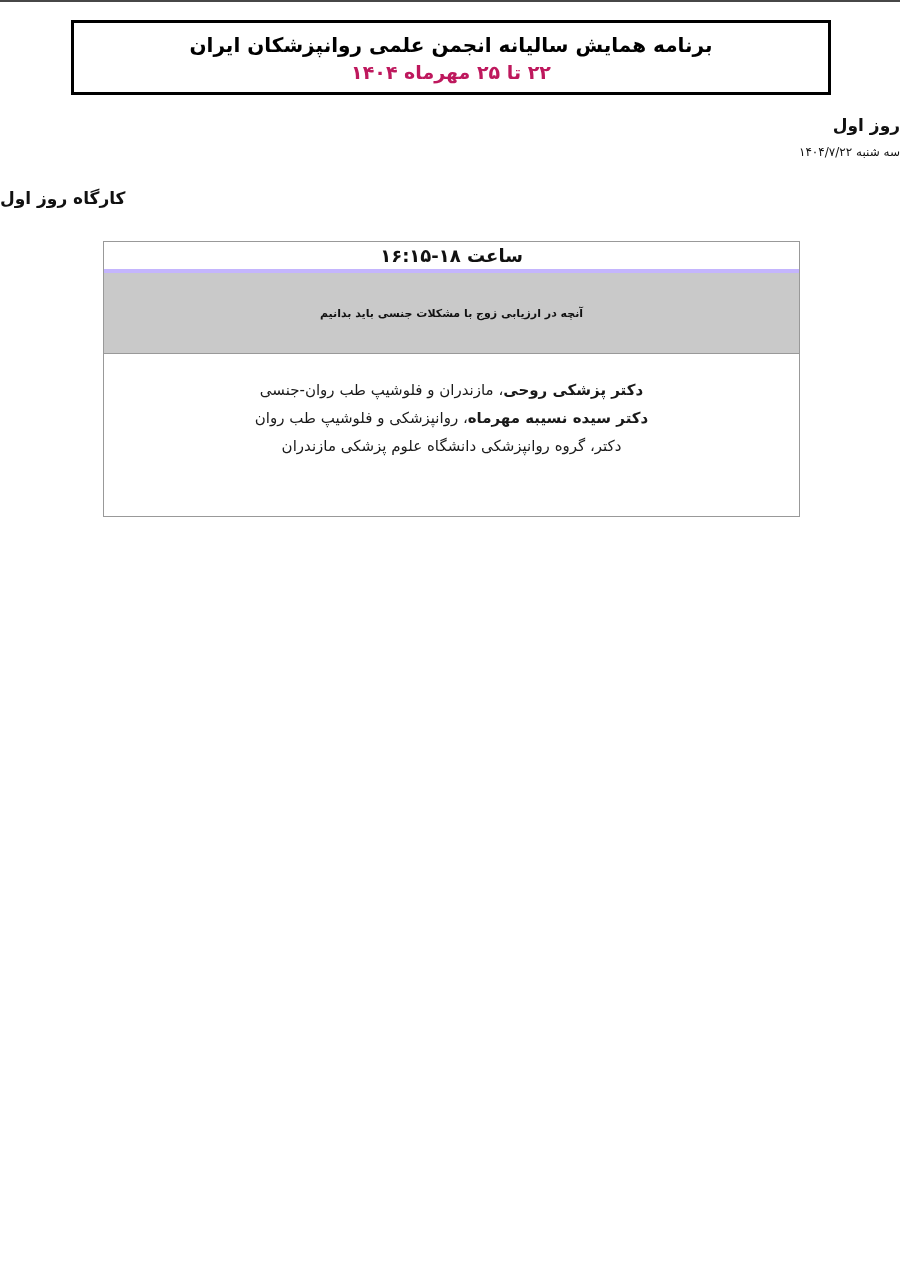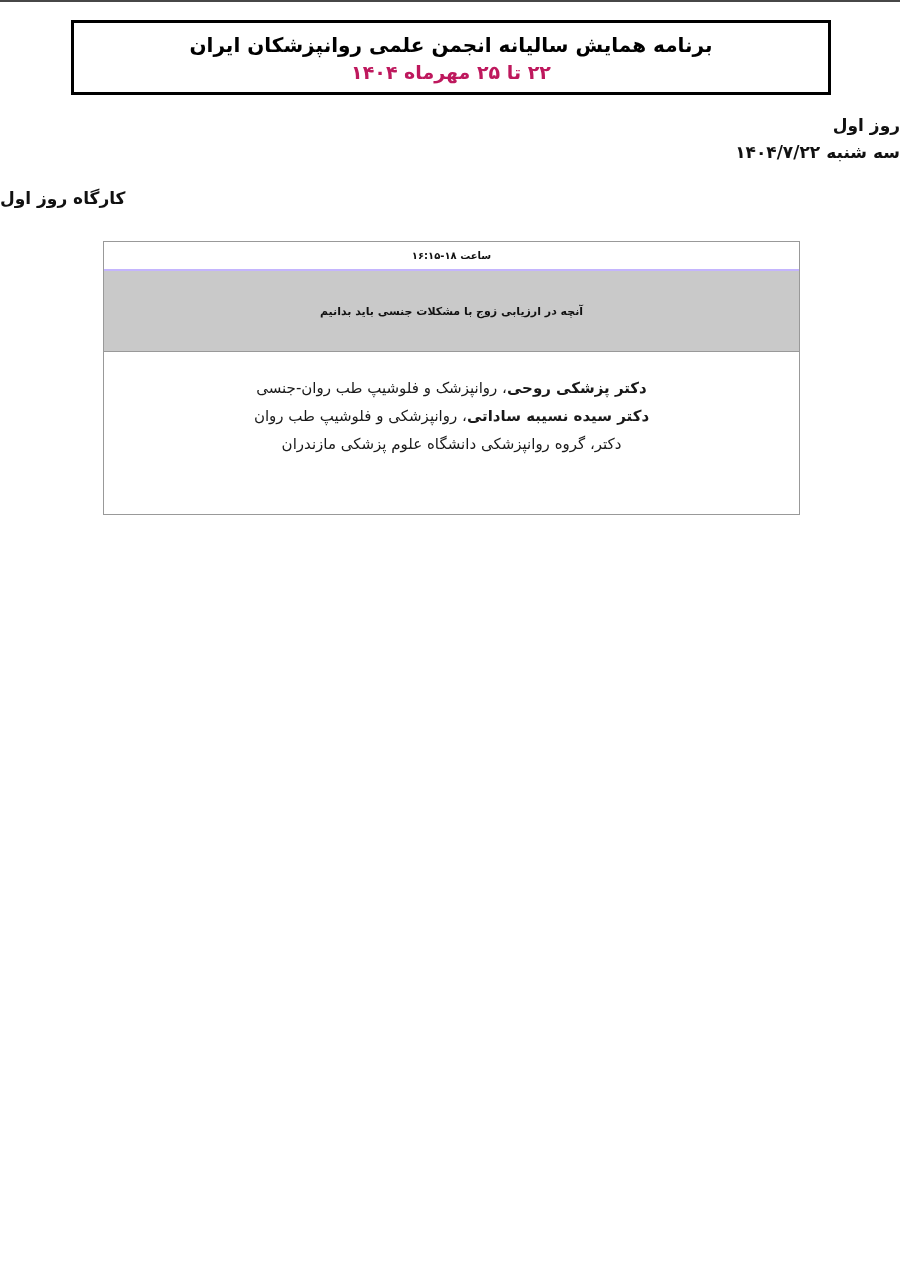--- a/index.html
+++ b/index.html
@@ -57,22 +57,22 @@
     left: 0;
     width: 900px;
     text-align: right;
   }
   .day-heading {
     font-size: 17px;
     font-weight: 700;
     line-height: 27px;
   }
   .day-date {
-    font-size: 17px;
-    font-weight: 700;
+    font-size: 12px;
+    font-weight: 400;
     line-height: 27px;
   }
   .section-heading {
     position: absolute;
     top: 188px;
     left: 0;
     width: 900px;
     text-align: left;
     font-size: 17px;
     font-weight: 700;
@@ -84,24 +84,24 @@
     width: 697px;
     border: 1px solid #999999;
     box-sizing: border-box;
     background: #ffffff;
   }
   .time-row {
     height: 27px;
     display: flex;
     align-items: center;
     justify-content: center;
-    font-size: 10px;
+    font-size: 18px;
     font-weight: 700;
     background: #ffffff;
-    border-bottom: 2px solid #c4b5fd;
+    border-bottom: 4px solid #c4b5fd;
   }
   .session-row {
     height: 80px;
     display: flex;
     align-items: center;
     justify-content: center;
     background: #c9c9c9;
     font-size: 11px;
     font-weight: 700;
     border-bottom: 1px solid #999999;
@@ -142,24 +142,24 @@
   <div class="section-heading">کارگاه روز اول</div>
 
   <div class="workshop-table">
 
     <div class="time-row">ساعت ۱۸-۱۶:۱۵</div>
 
     <div class="session-row">آنچه در ارزیابی زوج با مشکلات جنسی باید بدانیم</div>
 
     <div class="speakers-row">
       <div class="speaker-line">
-        <span class="speaker-name">دکتر پزشکی روحی</span><span>، روانپزشک و فلوشیپ طب روان-جنسی</span>
+        <span class="speaker-name">دکتر پزشکی روحی</span><span>، مازندران و فلوشیپ طب روان-جنسی</span>
       </div>
       <div class="speaker-line">
-        <span class="speaker-name">دکتر سیده نسیبه ساداتی</span><span>، روانپزشکی و فلوشیپ طب روان</span>
+        <span class="speaker-name">دکتر سیده نسیبه مهرماه</span><span>، روانپزشکی و فلوشیپ طب روان</span>
       </div>
       <div class="speaker-line">
         <span class="speaker-name"></span><span>دکتر، گروه روانپزشکی دانشگاه علوم پزشکی مازندران</span>
       </div>
     </div>
 
   </div>
 
 </div>
 

